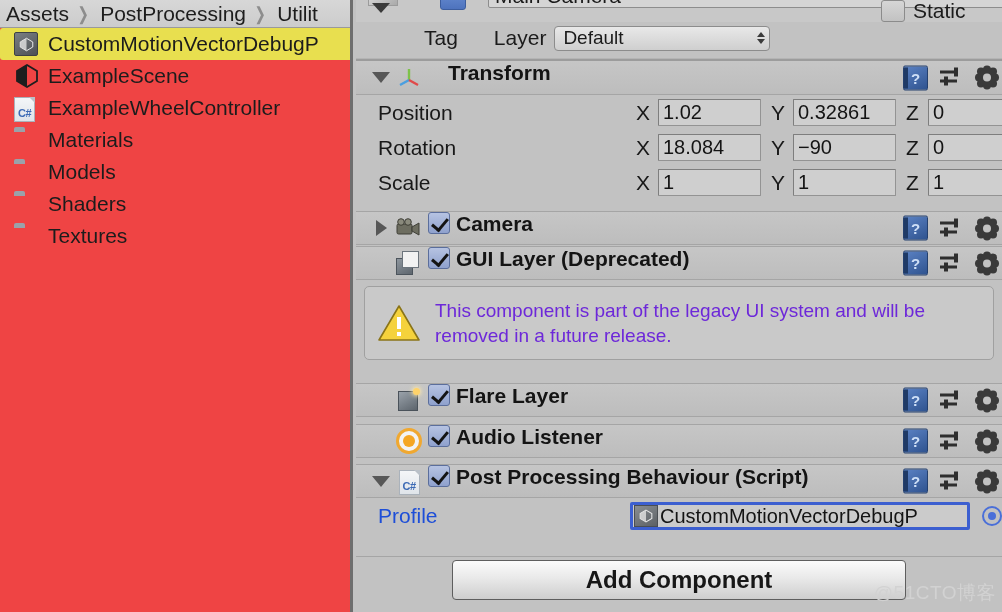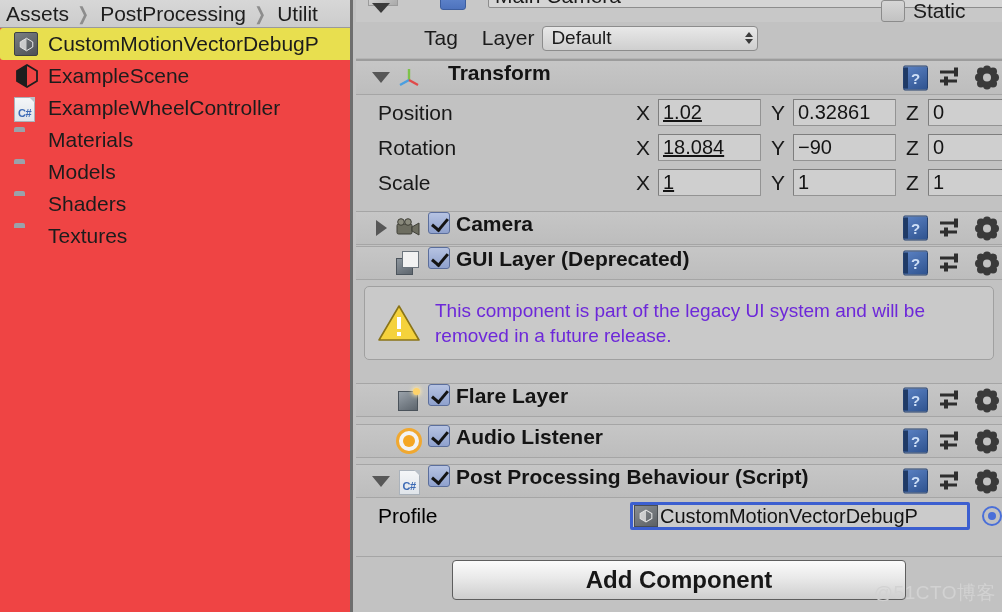--- a/index.html
+++ b/index.html
@@ -303,21 +303,21 @@
     background: #cfcfcf;
     border: 1px solid #939393;
     border-top-color: #7e7e7e;
     border-left-color: #7e7e7e;
     border-radius: 1px;
     font-size: 20px; color: #141414;
     padding: 0 4px;
     display: flex; align-items: center;
     margin-right: 10px;
   }
-  .nf-x { width: 103px; flex: 0 0 103px; text-decoration: underline; }
+  .nf-x { width: 103px; flex: 0 0 103px; }
   .nf-y { width: 103px; flex: 0 0 103px; }
   .nf-z { width: 130px; flex: 0 0 130px; margin-right: 0; }
 
   
   .help-box {
     margin: 6px 8px 8px 8px;
     background: #c9c9c9;
     border: 1px solid #a0a0a0;
     border-radius: 5px;
     display: flex; align-items: center;
@@ -376,21 +376,21 @@
   }
 
   
   .prop-row {
     height: 36px;
     display: flex; align-items: center;
     padding-left: 22px;
     background: #c2c2c2;
   }
   .prop-label {
-    font-size: 21px; color: #000000;
+    font-size: 21px; color: #1d4ed8;
     width: 252px; flex: 0 0 252px;
   }
   .obj-field {
     height: 28px;
     width: 340px;
     background: #cbcbcb;
     border: 3px solid #3c5fd0;
     border-radius: 2px;
     display: flex; align-items: center;
     overflow: hidden;
@@ -523,21 +523,21 @@
       <div id="go-active-check">✓</div>
       <div id="go-name-field">Main Camera</div>
       <div id="static-clip">
         <span class="sbox"></span>
         <span class="slbl">Static</span>
       </div>
     </div>
 
     <div id="tag-layer-row">
       <span class="tl-label" style="margin-left:68px">Tag</span>
-      <span class="tl-label" style="margin-left:16px">Layer</span>
+      <span class="tl-label" style="margin-left:28px">Layer</span>
       <div class="dropdown" style="width:216px">
         <span>Default</span>
         <span class="dd-arrows">
             <i class="dd-up"></i>
             <i class="dd-dn"></i>
           </span>
       </div>
     </div>
 
     <div id="inspector-sep"></div>

